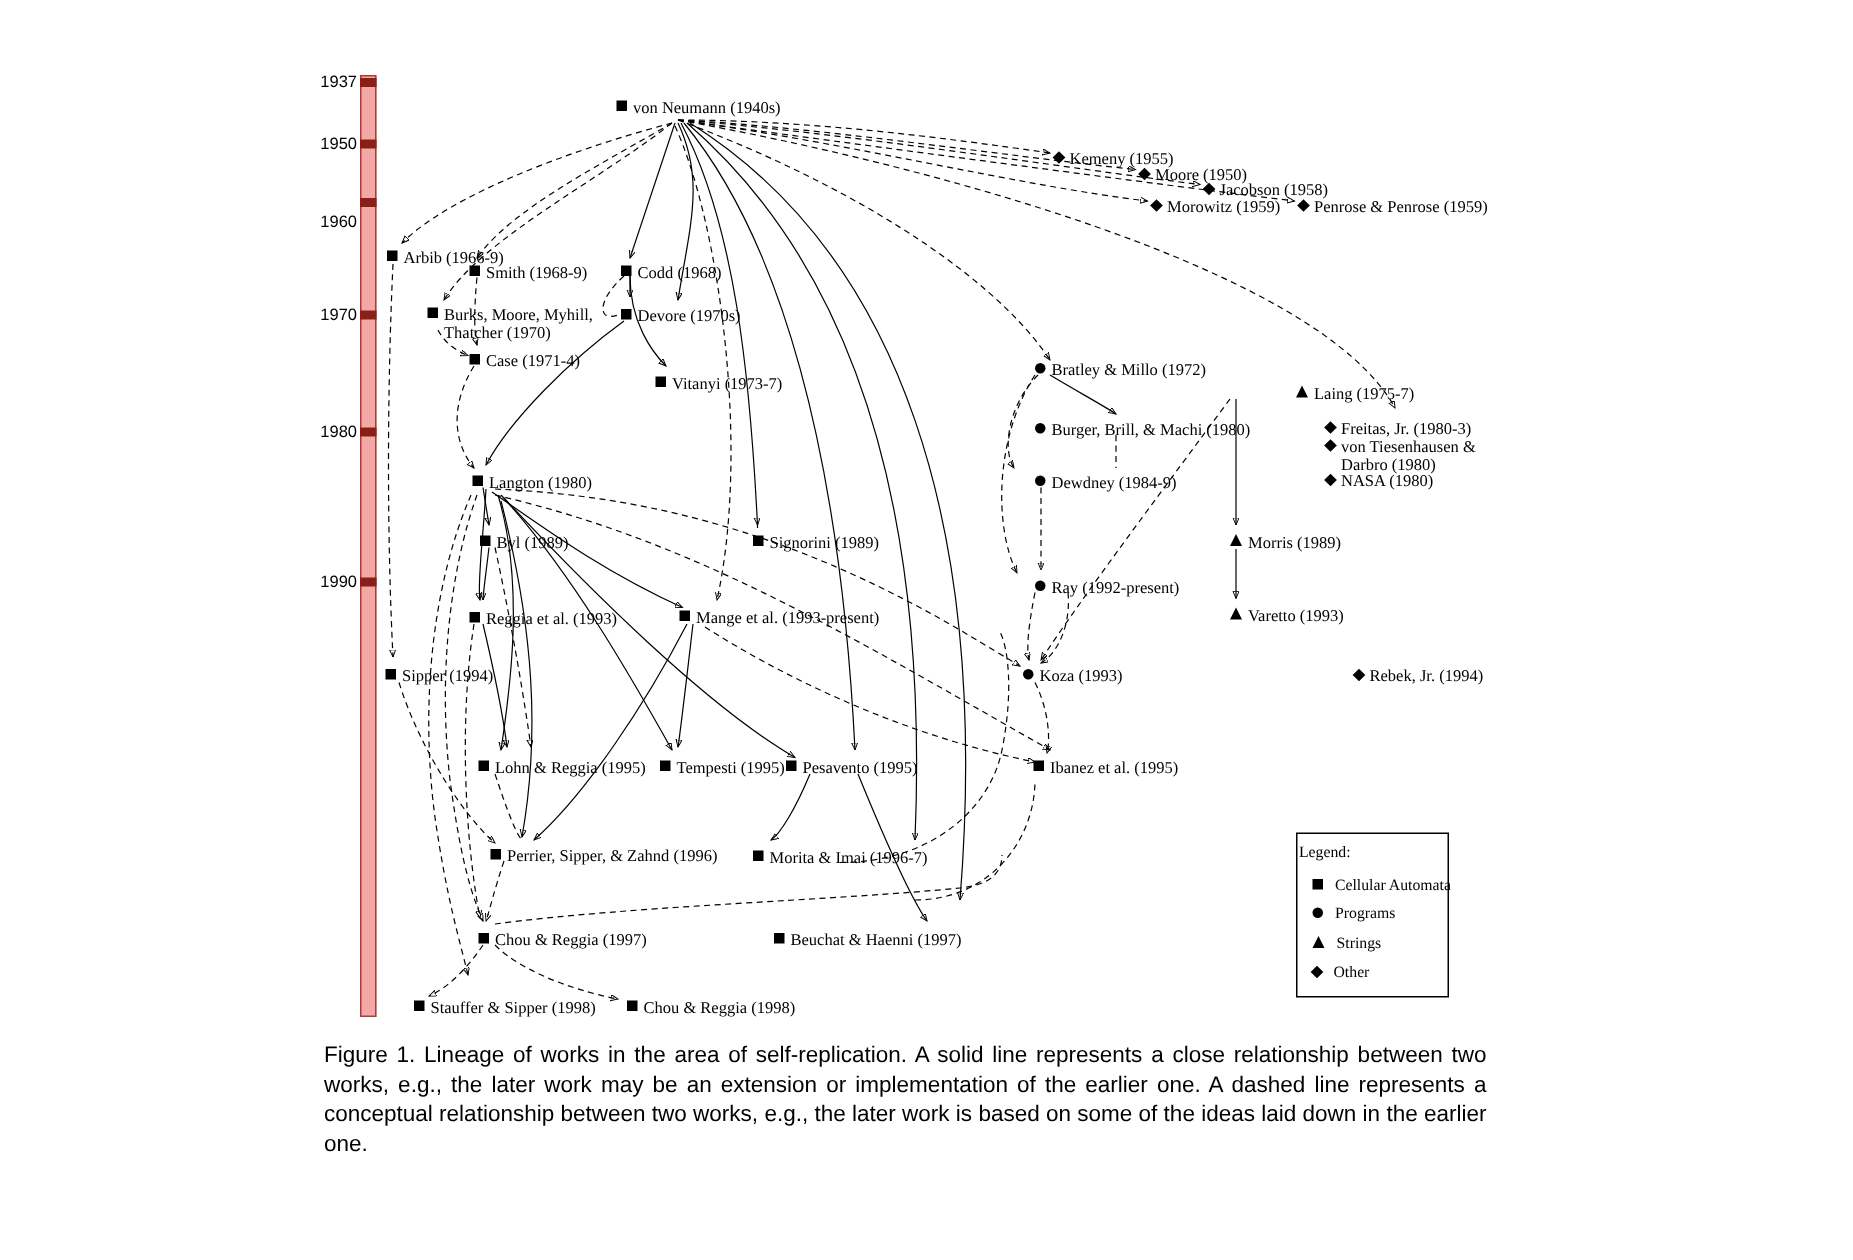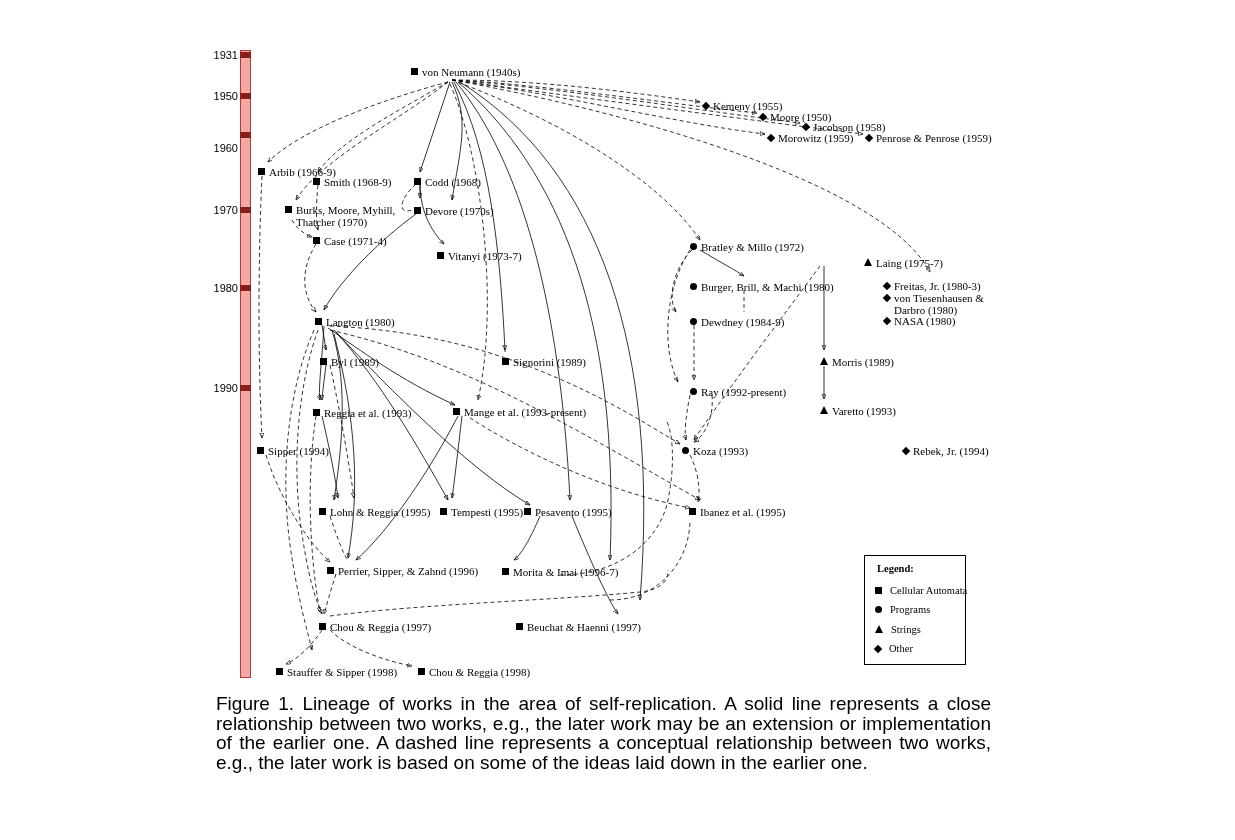--- a/index.html
+++ b/index.html
@@ -107,42 +107,41 @@
     left: 864px;
     top: 555px;
     width: 102px;
     height: 110px;
     border: 1px solid #000;
     background: #fff;
     box-sizing: border-box;
   }
   #legend .legend-title {
     position: absolute;
-    left: 12px; top: 7px;
+    left: 1px; top: 7px;
     font-family: "Liberation Serif", serif;
     font-size: 10.5px;
-    font-weight: bold;
   }
   .legend-row {
     position: absolute;
     left: 10px;
     font-family: "Liberation Serif", serif;
     font-size: 10.5px;
     white-space: nowrap;
   }
   .legend-row .glyph { margin-right: 8px; }
 
   
   #caption {
     position: absolute;
     left: 216px;
     top: 694px;
     width: 775px;
     font-family: "Liberation Sans", sans-serif;
-    font-size: 19px;
+    font-size: 15px;
     line-height: 19.5px;
     text-align: justify;
     color: #000;
   }
 
   svg#edges {
     position: absolute;
     left: 0; top: 0;
     width: 1235px;
     height: 840px;
@@ -159,21 +158,21 @@
   <div id="top-cut-text"></div>
 
   <div id="timeline-bar"></div>
   <div class="decade-tick" style="top:52px"></div>
   <div class="decade-tick" style="top:93px"></div>
   <div class="decade-tick" style="top:132px"></div>
   <div class="decade-tick" style="top:207px"></div>
   <div class="decade-tick" style="top:285px"></div>
   <div class="decade-tick" style="top:385px"></div>
 
-  <div class="decade-label" style="left:198px; top:49px">1931</div>
+  <div class="decade-label" style="left:198px; top:49px">1937</div>
   <div class="decade-label" style="left:198px; top:90px">1950</div>
   <div class="decade-label" style="left:198px; top:142px">1960</div>
   <div class="decade-label" style="left:198px; top:204px">1970</div>
   <div class="decade-label" style="left:198px; top:282px">1980</div>
   <div class="decade-label" style="left:198px; top:382px">1990</div>
 
   <svg id="edges" viewBox="0 0 1235 840">
     <defs>
       <marker id="ah" markerWidth="7" markerHeight="7" refX="6" refY="2.5" orient="auto">
         <path d="M0,0 L6,2.5 L0,5 z" fill="#000" stroke="none"></path>

